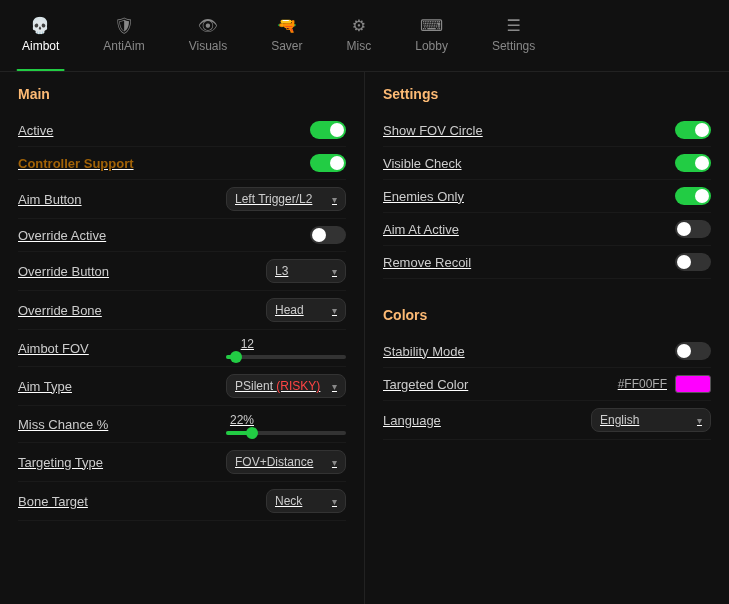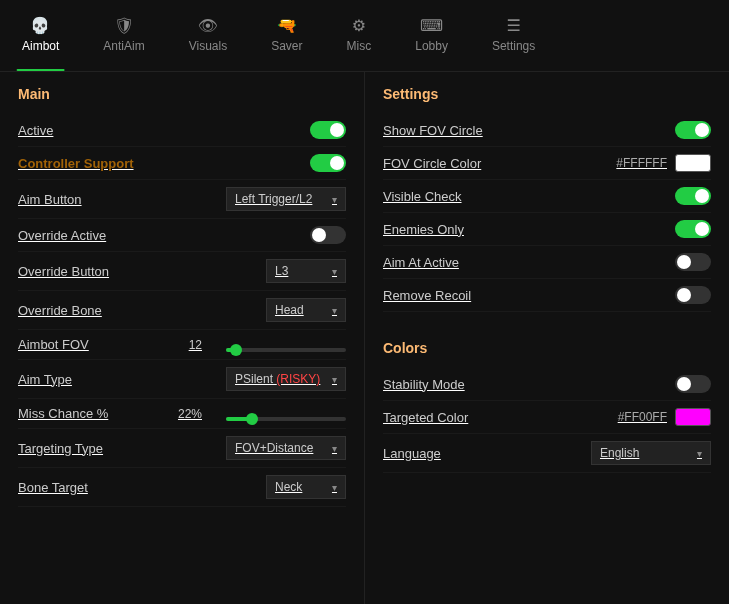--- a/index.html
+++ b/index.html
@@ -119,21 +119,21 @@
     .toggle.off {
       background: #333;
     }
 
     
     .dropdown {
       display: flex;
       align-items: center;
       background: #222222;
       border: 1px solid #333;
-      border-radius: 0;
+      border-radius: 8px;
       padding: 4px 8px;
       gap: 6px;
       cursor: pointer;
       min-width: 120px;
       justify-content: space-between;
     }
     .dropdown span {
       color: #cccccc;
       font-size: 12px;
     }
@@ -145,22 +145,23 @@
       min-width: 80px;
     }
     .risky {
       color: #ff4444 !important;
       font-size: 11px;
     }
 
     
     .slider-container {
       display: flex;
-      align-items: flex-end;
-      gap: 24px;
+      align-items: flex-start;
+      gap: 4px;
+      flex-direction: column;
     }
     .slider-val {
       color: #cccccc;
       font-size: 12px;
       min-width: 28px;
       text-align: right;
     }
     .slider-track {
       width: 120px;
       height: 4px;
@@ -341,27 +342,20 @@
   </div>
 
   <div class="right-panel">
     <div class="section-title">Settings</div>
 
     <div class="setting-row">
       <span class="setting-label">Show FOV Circle</span>
       <div class="toggle on"></div>
     </div>
 
-    <div class="setting-row">
-      <span class="setting-label">FOV Circle Color</span>
-      <div class="color-row">
-        <span class="color-hex">#FFFFFF</span>
-        <div class="color-swatch" style="background:#ffffff"></div>
-      </div>
-    </div>
 
     <div class="setting-row">
       <span class="setting-label">Visible Check</span>
       <div class="toggle on"></div>
     </div>
 
     <div class="setting-row">
       <span class="setting-label">Enemies Only</span>
       <div class="toggle on"></div>
     </div>

